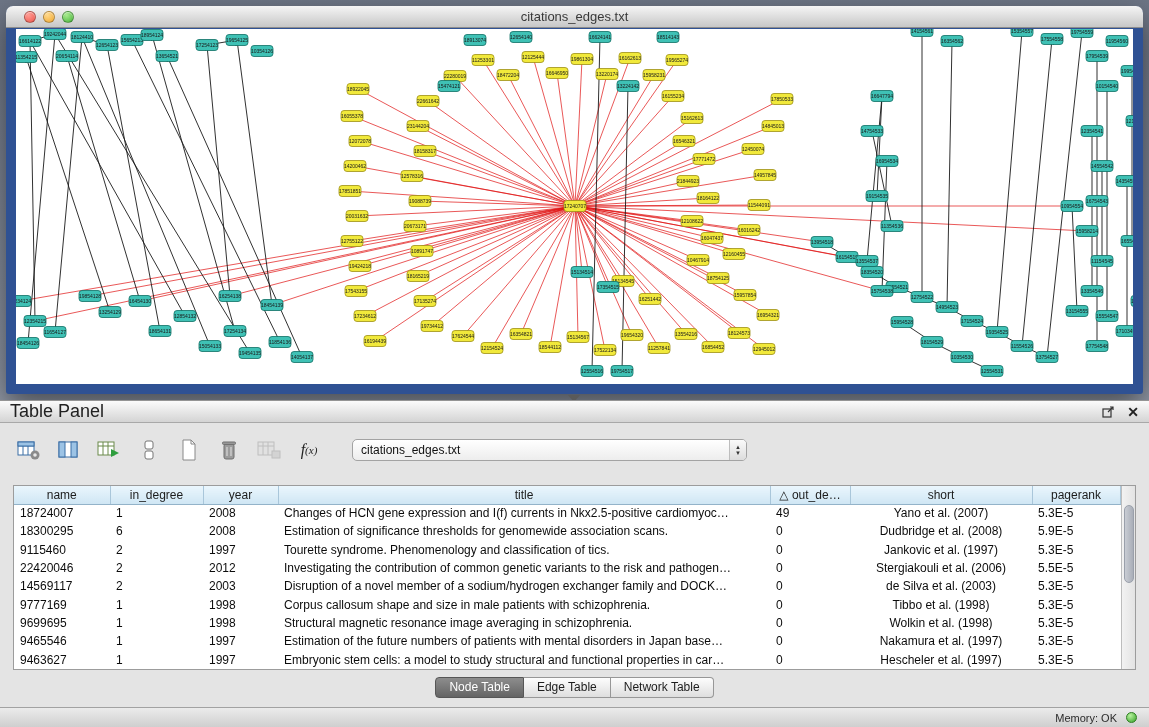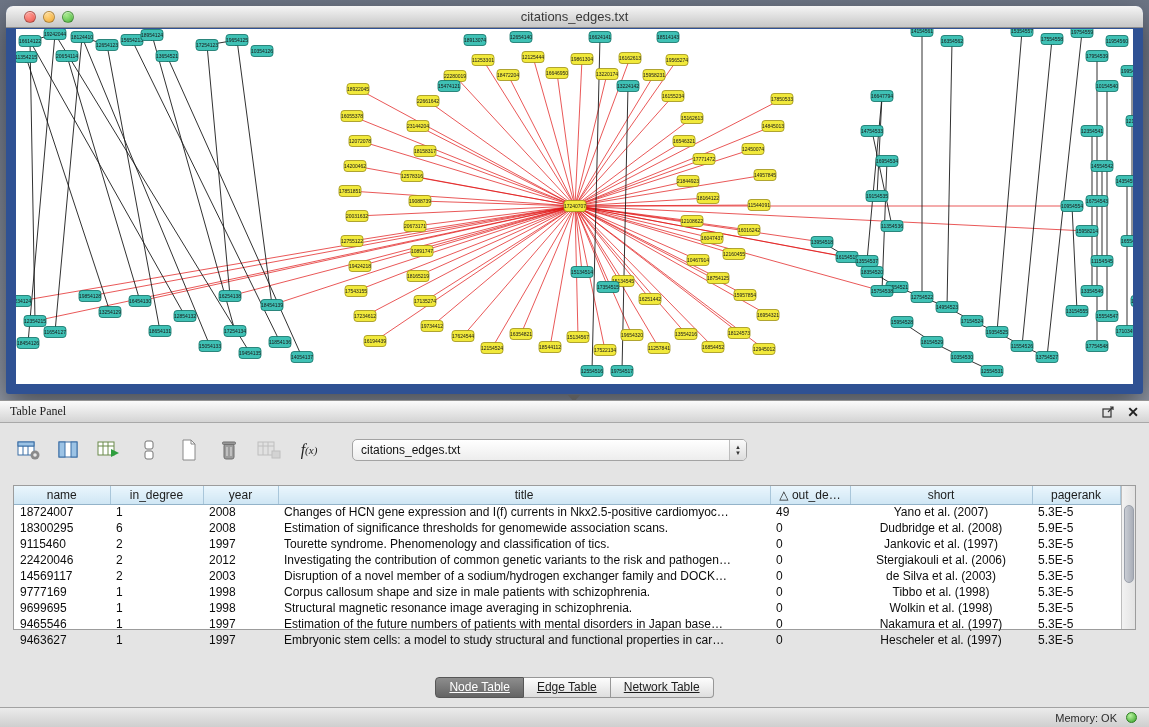--- a/index.html
+++ b/index.html
@@ -28,57 +28,57 @@
 
   .splitter-handle { position:absolute; left:568px; top:395px; width:0; height:0;
     border-left:6px solid transparent; border-right:6px solid transparent;
     border-top:7px solid #5a5a5a; }
 
   
   .table-panel { position:absolute; left:0; top:400px; width:1149px; height:327px;
     background:#e4e4e4; border-top:1px solid #949494; }
   .panel-titlebar { height:22px; background:linear-gradient(#fbfbfb,#d4d4d4);
     border-bottom:1px solid #a8a8a8; display:flex; align-items:center; padding:0 10px; }
-  .panel-title { font-size:12px; color:#222; flex:1;font-family:Liberation Serif, serif; }
+  .panel-title { font-size:18px; color:#222; flex:1; }
   .panel-btns { display:flex; align-items:center; gap:12px; }
   .float-btn svg { display:block; }
   .close-btn { font-size:14px; font-weight:bold; color:#222; line-height:14px; cursor:default; }
 
   .toolbar { display:flex; align-items:center; gap:14px; padding:14px 14px 8px 16px; height:48px; }
   .tool { width:26px; height:24px; display:flex; align-items:center; justify-content:center; }
   .fx { font-family:"Liberation Serif", serif; font-style:italic; font-size:16px; color:#222; }
   .fx small { font-size:11px; }
   .combo { margin-left:16px; width:395px; height:22px; border:1px solid #a3a3a3;
     border-radius:5px; background:linear-gradient(#ffffff,#ededed);
     display:flex; align-items:center; font-size:12px; color:#111; overflow:hidden; }
   .combo-label { flex:1; padding-left:8px; }
   .combo-arrows { width:17px; height:100%; display:flex; flex-direction:column;
     align-items:center; justify-content:center; font-size:6px; line-height:6px;
     color:#333; border-left:1px solid #bdbdbd; background:linear-gradient(#fafafa,#dcdcdc); }
 
-  .table-wrap { position:absolute; left:13px; right:13px; top:84px; height:145px;
+  .table-wrap { position:absolute; left:13px; right:13px; top:84px; height:185px;
     background:#fff; border:1px solid #9c9c9c; display:flex; }
   table { border-collapse:collapse; table-layout:fixed; width:1106px; font-size:12px; }
   col.c0{width:96px} col.c1{width:93px} col.c2{width:75px} col.c3{width:492px}
   col.c4{width:80px} col.c5{width:182px} col.c6{width:88px}
   th { height:18px; font-weight:normal; font-size:12px; color:#1c1c1c;
     background:linear-gradient(#eaf6fd,#cfe6f4); border-right:1px solid #a9c6da;
     border-bottom:1px solid #93b3c9; text-align:center; overflow:hidden; white-space:nowrap; }
   td { height:16px; padding:0 6px; color:#0c0c0c; white-space:nowrap; overflow:hidden;
     text-align:left; }
   td.c5 { text-align:center; }
   .vscroll { width:15px; background:linear-gradient(to right,#f2f2f2,#e3e3e3);
     border-left:1px solid #bdbdbd; position:relative; }
   .vthumb { position:absolute; top:19px; left:2px; width:10px; height:78px;
     border-radius:6px; background:linear-gradient(to right,#c9cdd4,#a9aeb8);
     border:1px solid #9aa0ab; }
 
   .tabbar { position:absolute; left:0; right:0; top:276px; display:flex; justify-content:center; }
   .tab { padding:2px 13px; font-size:12px; line-height:15px; color:#1d1d1d;
-    background:linear-gradient(#fdfdfd,#dedede); border:1px solid #979797; border-left:none;text-decoration:underline; }
+    background:linear-gradient(#fdfdfd,#dedede); border:1px solid #979797; border-left:none; }
   .tab:first-child { border-left:1px solid #979797; border-radius:4px 0 0 4px; }
   .tab:last-child { border-radius:0 4px 4px 0; }
   .tab.selected { background:linear-gradient(#8d8d8d,#646464); color:#fff; border-color:#565656; }
 
   .statusbar { position:absolute; left:0; bottom:0; width:1149px; height:20px;
     background:linear-gradient(#ebebeb,#cfcfcf); border-top:1px solid #a2a2a2;
     display:flex; align-items:center; justify-content:flex-end; gap:9px;
     padding-right:12px; font-size:11px; color:#2c2c2c; }
   .mem-dot { width:11px; height:11px; border-radius:50%;
     background:radial-gradient(circle at 35% 30%, #b9f3a0, #35a126);

